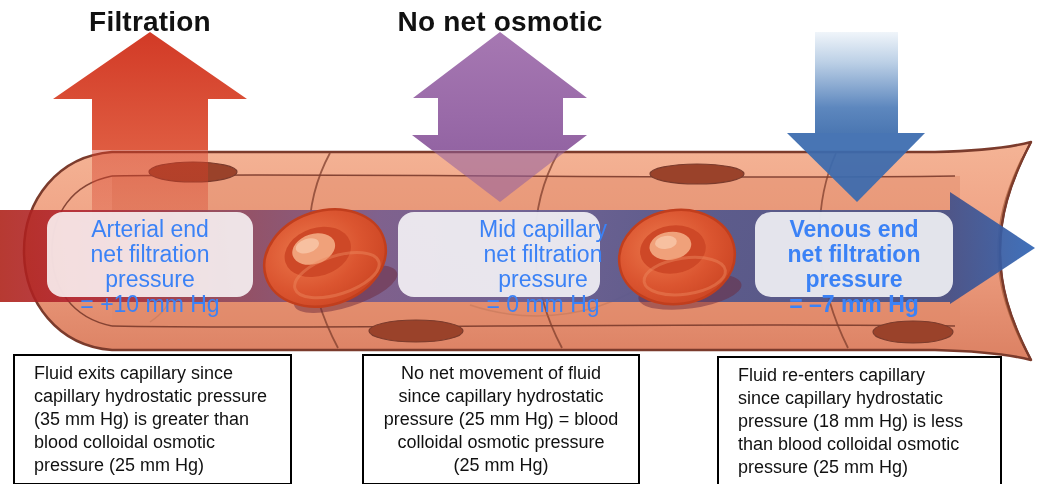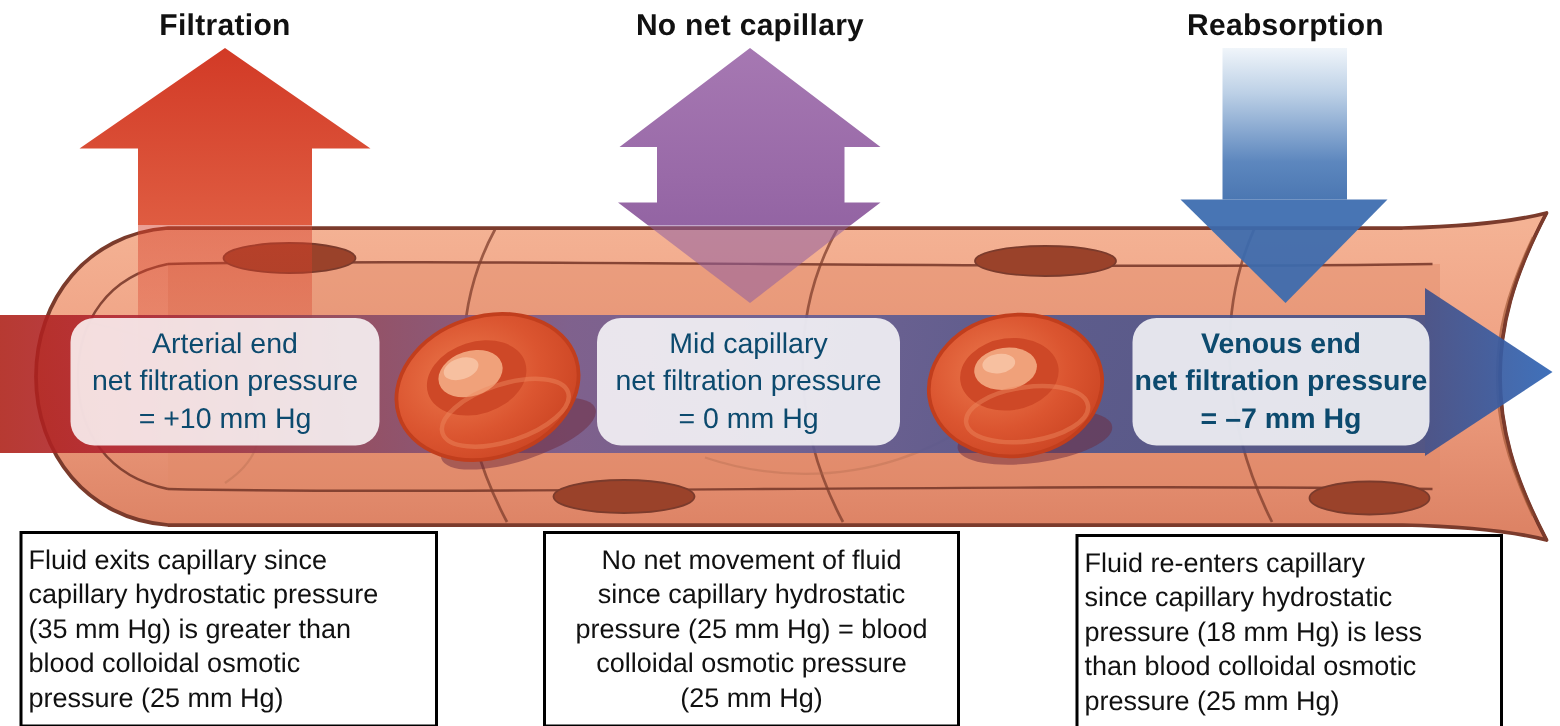--- a/index.html
+++ b/index.html
@@ -6,33 +6,33 @@
   .stage{
     position:relative;
     width:1040px;height:484px;
     background:#ffffff;
     font-family:"Liberation Sans","DejaVu Sans",sans-serif;
     overflow:hidden;
   }
   .stage svg{position:absolute;left:0;top:0;}
   .top-label{
     position:absolute;top:6px;
-    font-size:20px;font-weight:bold;color:#111;
+    font-size:28px;font-weight:bold;color:#111;
     text-align:center;letter-spacing:.2px;
   }
   .cap-box-text{
     position:absolute;
-    font-size:19px;line-height:25px;color:#0c4a6e;
+    font-size:23px;line-height:25px;color:#3b82f6;
     text-align:center;white-space:pre-line;
   }
   .explain-box{
     position:absolute;
     background:#ffffff;
     border:2.5px solid #000;
-    padding:6px 4px;
+    padding:6px 19px;
     font-size:18px;line-height:23px;color:#111;
     white-space:pre-line;
     box-sizing:border-box;
   }
 </style>
 </head>
 <body>
 
 <div class="stage">
 
@@ -147,27 +147,26 @@
 
     <polygon points="150,32 247,99 208,99 208,150 92,150 92,99 53,99" fill="url(#redArrowGrad)"></polygon>
     <path d="M500,32 L587,98 L563,98 L563,135 L587,135 L567.3,150 L431.7,150 L412,135 L438,135 L438,98 L413,98 Z" fill="url(#purpleGrad)"></path>
     <g>
       <rect x="815" y="32" width="83" height="101" fill="url(#blueStemGrad)"></rect>
       <polygon points="787,133 925,133 857,202" fill="#3A6BAE" opacity="0.93"></polygon>
     </g>
   </svg>
 
   <div class="top-label" style="left:55px;width:190px;">Filtration</div>
-  <div class="top-label" style="left:390px;width:220px;">No net capillary</div>
-  <div class="top-label" style="left:757px;width:200px;">Reabsorption</div>
+  <div class="top-label" style="left:390px;width:220px;">No net osmotic</div>
 
   <div class="cap-box-text" style="left:47px;top:217px;width:206px;">Arterial end
 net filtration pressure
 = +10 mm Hg</div>
-  <div class="cap-box-text" style="left:398px;top:217px;width:202px;">Mid capillary
+  <div class="cap-box-text" style="left:398px;top:217px;width:202px;padding-left:44px;">Mid capillary
 net filtration pressure
 = 0 mm Hg</div>
   <div class="cap-box-text" style="left:755px;top:217px;width:198px;font-weight:bold;">Venous end
 net filtration pressure
 = –7 mm Hg</div>
 
   <div class="explain-box" style="left:13px;top:354px;width:279px;">Fluid exits capillary since
 capillary hydrostatic pressure
 (35 mm Hg) is greater than
 blood colloidal osmotic

